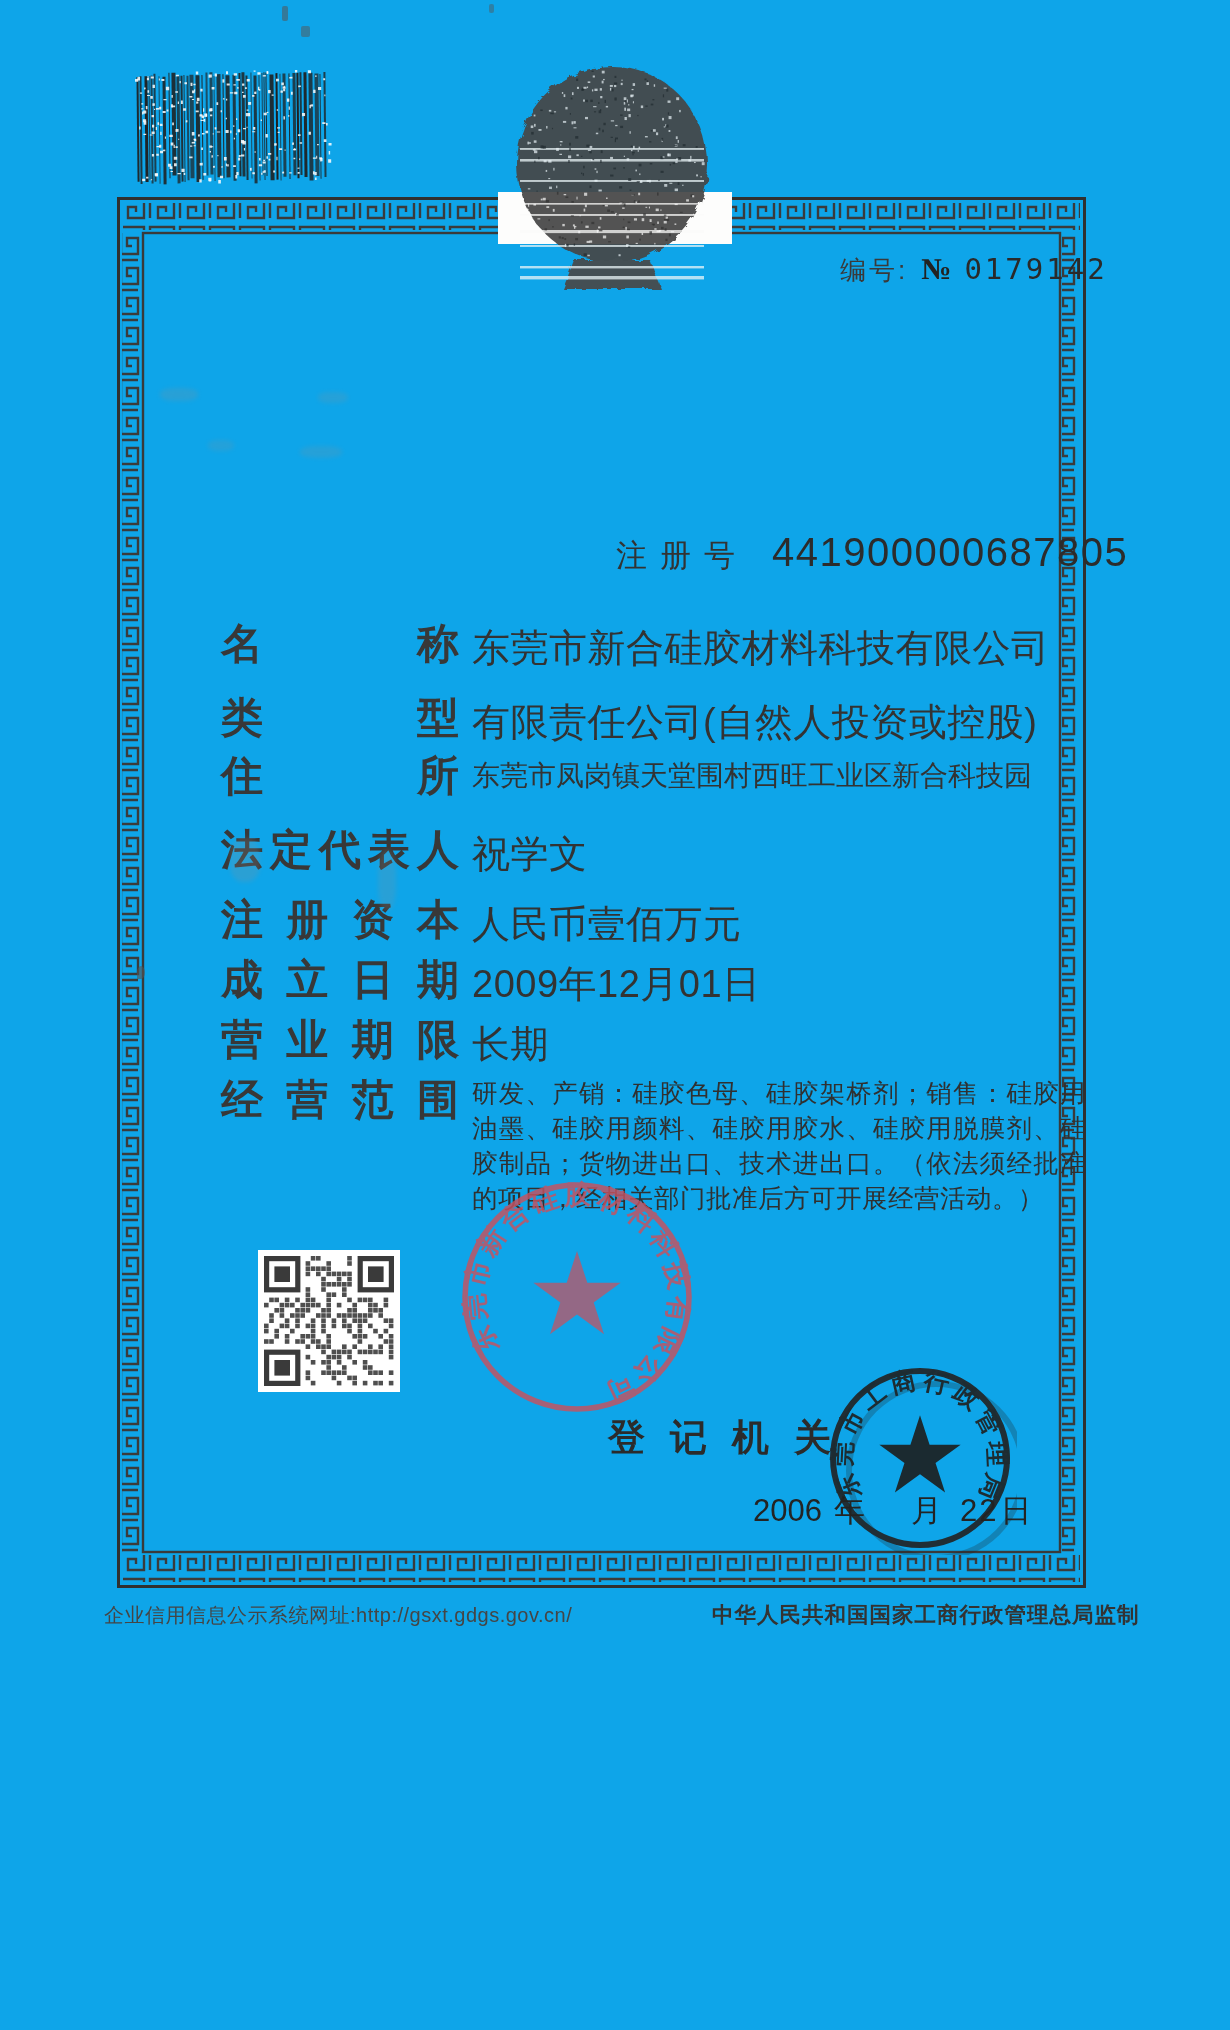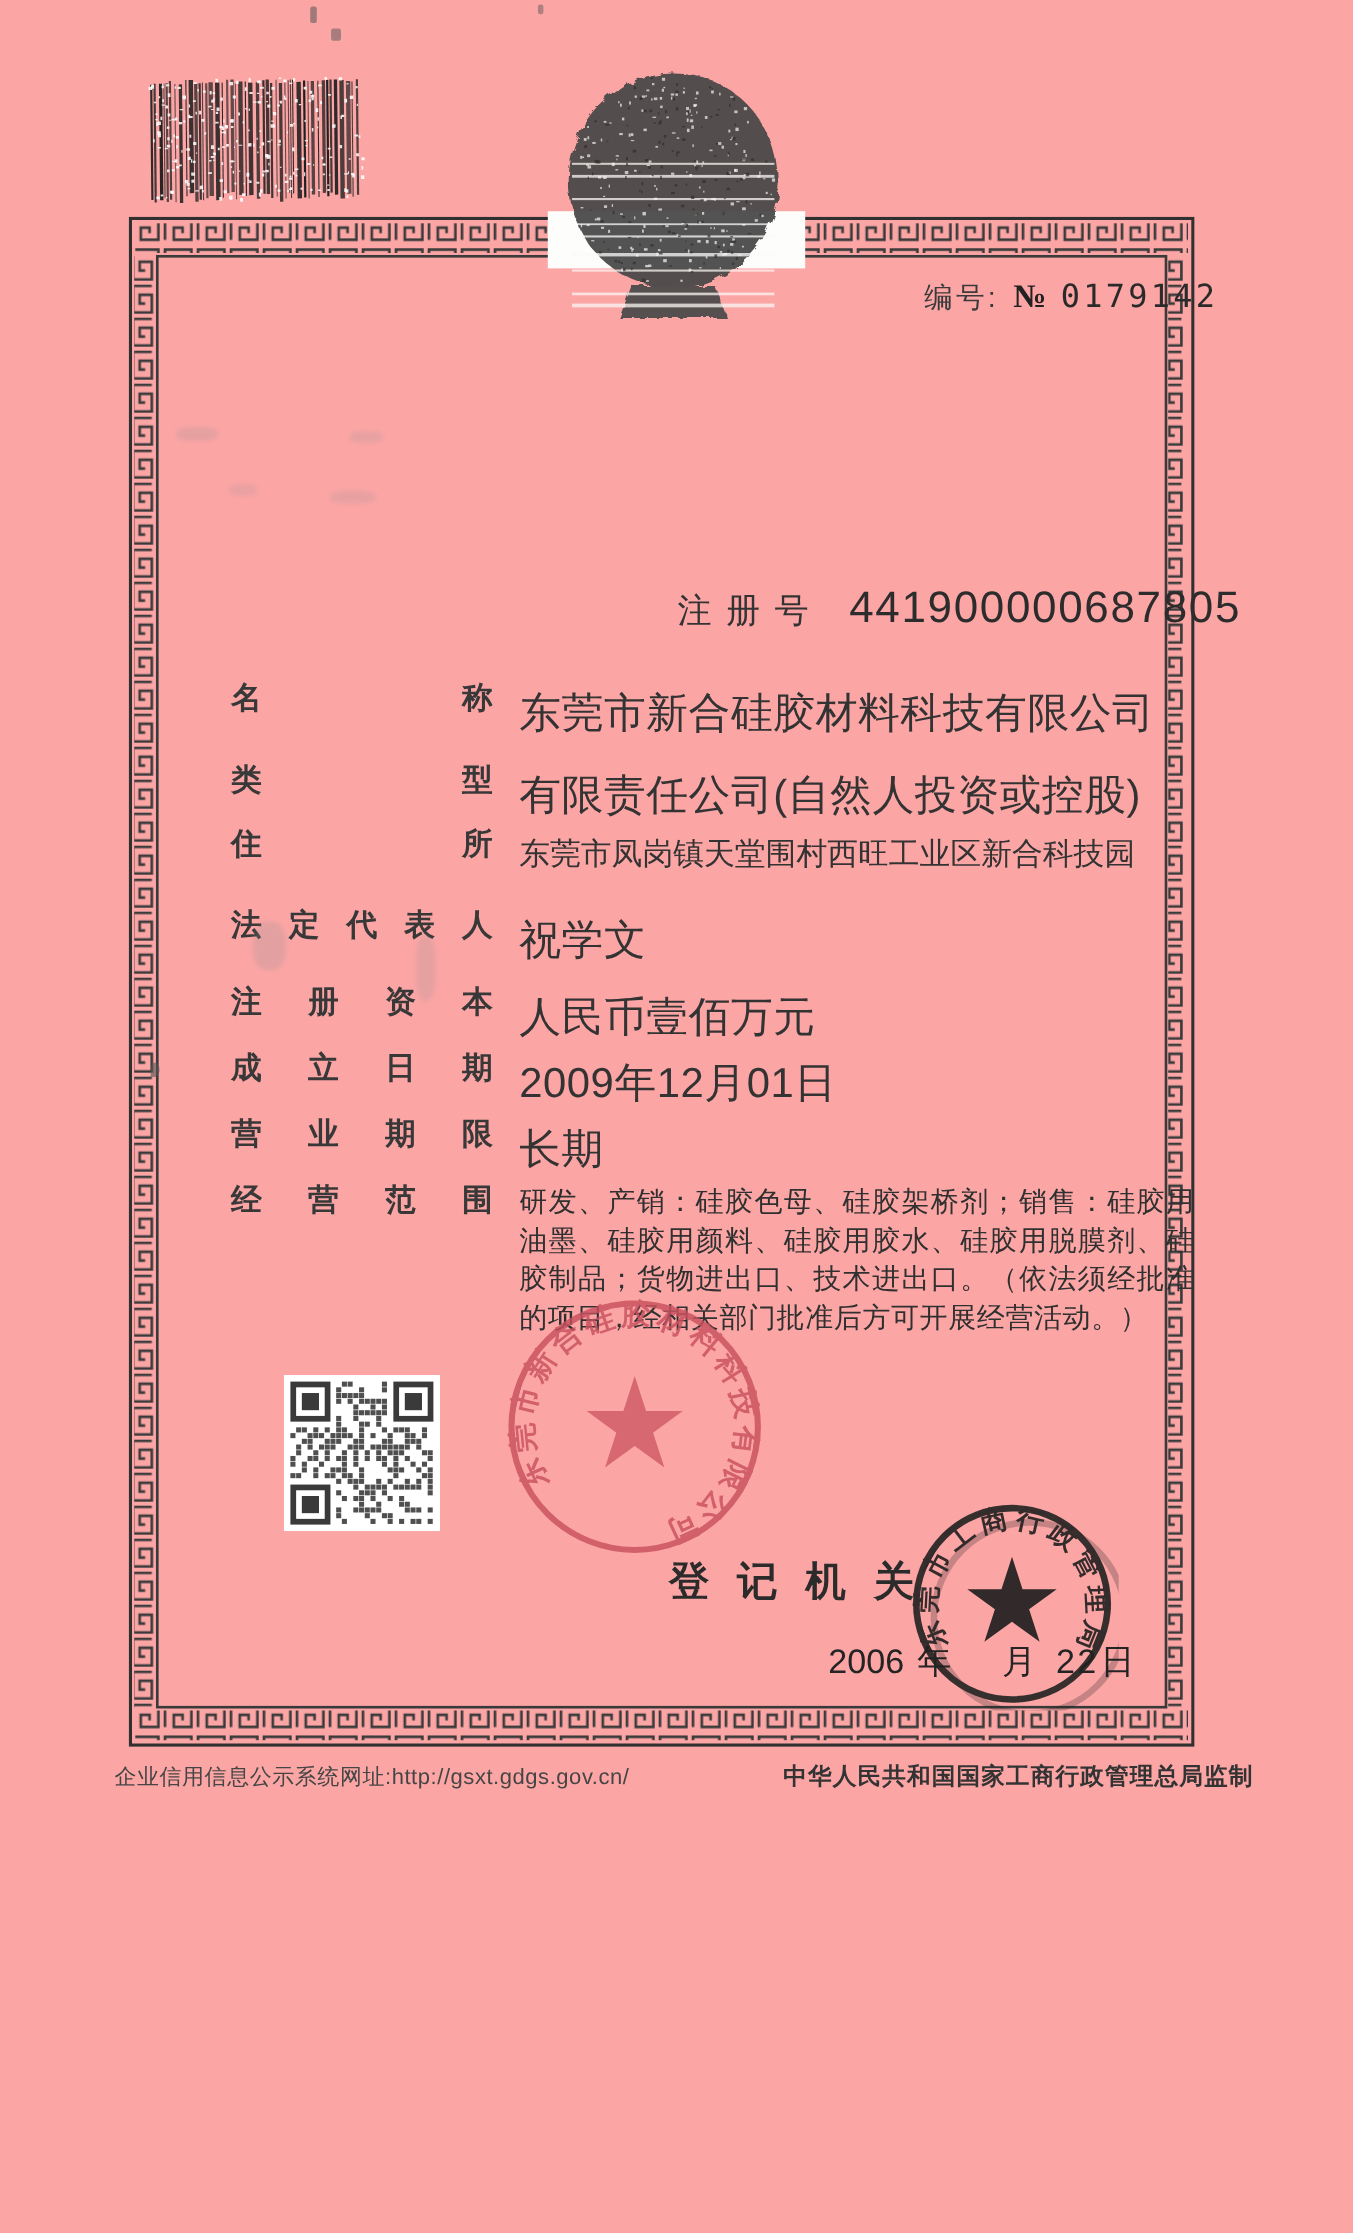--- a/index.html
+++ b/index.html
@@ -1,18 +1,18 @@
 <!DOCTYPE html>
 <html><head>
 <meta charset="utf-8">
 <style>
   html,body{margin:0;padding:0;background:#e8e8e8;}
   .page{
     position:relative; width:1230px; height:2030px; margin:0 auto;
-    background:#fca5a5; overflow:hidden;
+    background:#0ea5e9; overflow:hidden;
     font-family:"Liberation Sans","DejaVu Sans",sans-serif;
     color:#2e2e2e;
   }
   
   .frame{position:absolute; left:117px; top:197px; width:969px; height:1391px;}
   .emblem-backing{position:absolute; left:498px; top:192px; width:234px; height:52px; background:#fdfdfc;}
   .emblem{position:absolute; left:512px; top:62px; width:200px; height:230px; opacity:.93;}
   .barcode{position:absolute; left:135px; top:70px; width:198px; height:114px; transform:rotate(-.6deg);}
   
   .serial{position:absolute; left:840px; top:252px; display:flex; align-items:baseline; gap:13px;}
@@ -23,22 +23,22 @@
     position:absolute; left:0; top:330px; width:1230px; text-align:center;
     font-size:126px; font-weight:900; letter-spacing:30px; text-indent:30px;
     color:#1e1e1e; text-shadow:1px 2px 0 rgba(30,30,30,.25);
   }
   .regno{position:absolute; left:616px; top:530px; display:flex; align-items:baseline;}
   .regno .lbl{font-size:31px; letter-spacing:13px; color:#333;}
   .regno .val{font-size:40px; letter-spacing:1.5px; margin-left:24px; color:#2c2c2c;}
   
   .row{position:absolute; left:205px; width:880px;}
   .row .lbl{
-    position:absolute; left:5px; top:0; width:238px; display:block;
-    font-size:28px; font-weight:600; color:#383838;
+    position:absolute; left:16px; top:0; width:238px; display:block;
+    font-size:42px; font-weight:600; color:#383838;
     text-align:justify; text-align-last:justify; text-justify:inter-character;
   }
   .row .val{position:absolute; left:267px; top:7px; width:615px; font-size:38px; letter-spacing:.5px; color:#333;}
   .row.addr .val{font-size:28px; letter-spacing:0; top:9px;}
   .row.scope .val{font-size:25.5px; line-height:35px; top:4px; width:614px; text-align:justify; color:#303030;}
   
   .qr{position:absolute; left:258px; top:1250px; width:142px; height:142px;}
   .seal{position:absolute;}
   .seal.red{left:450px; top:1170px; opacity:.82;}
   .seal.black{left:823px; top:1361px; opacity:.9;}

